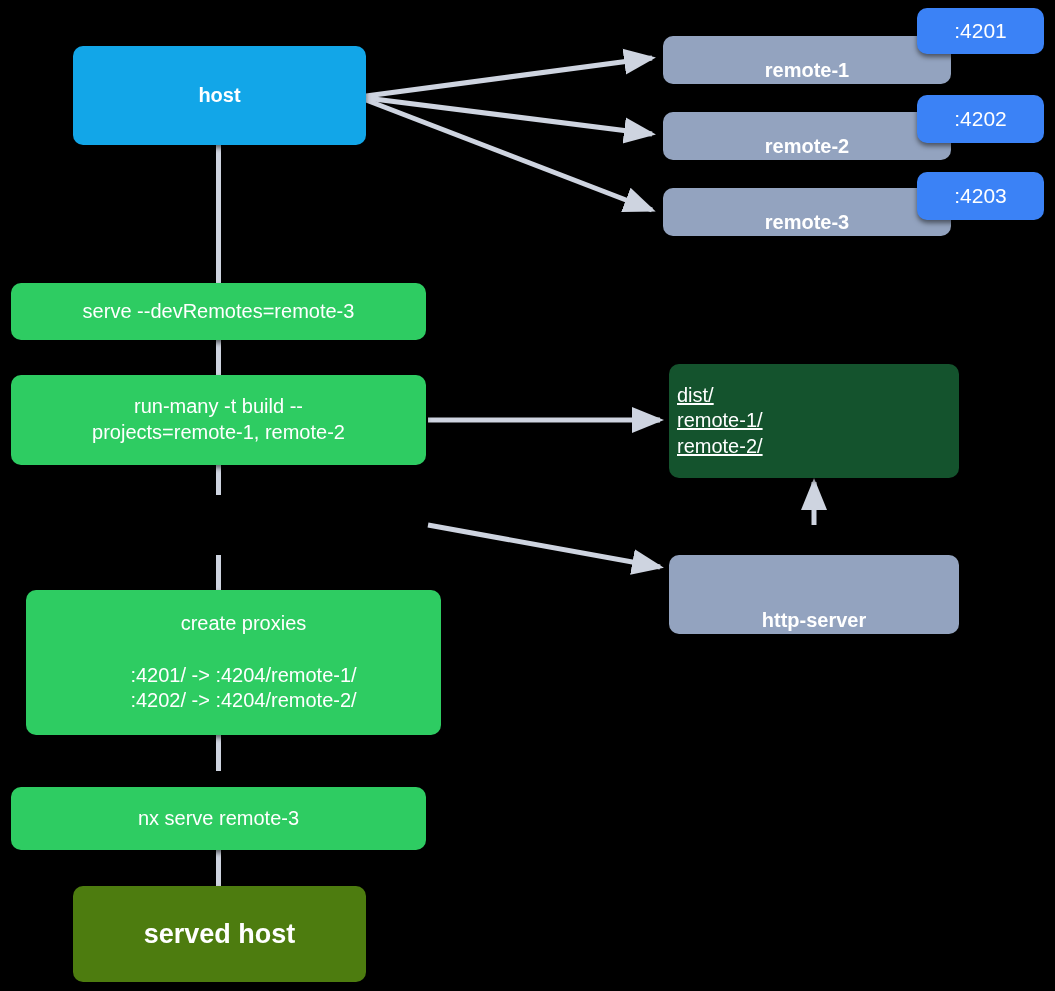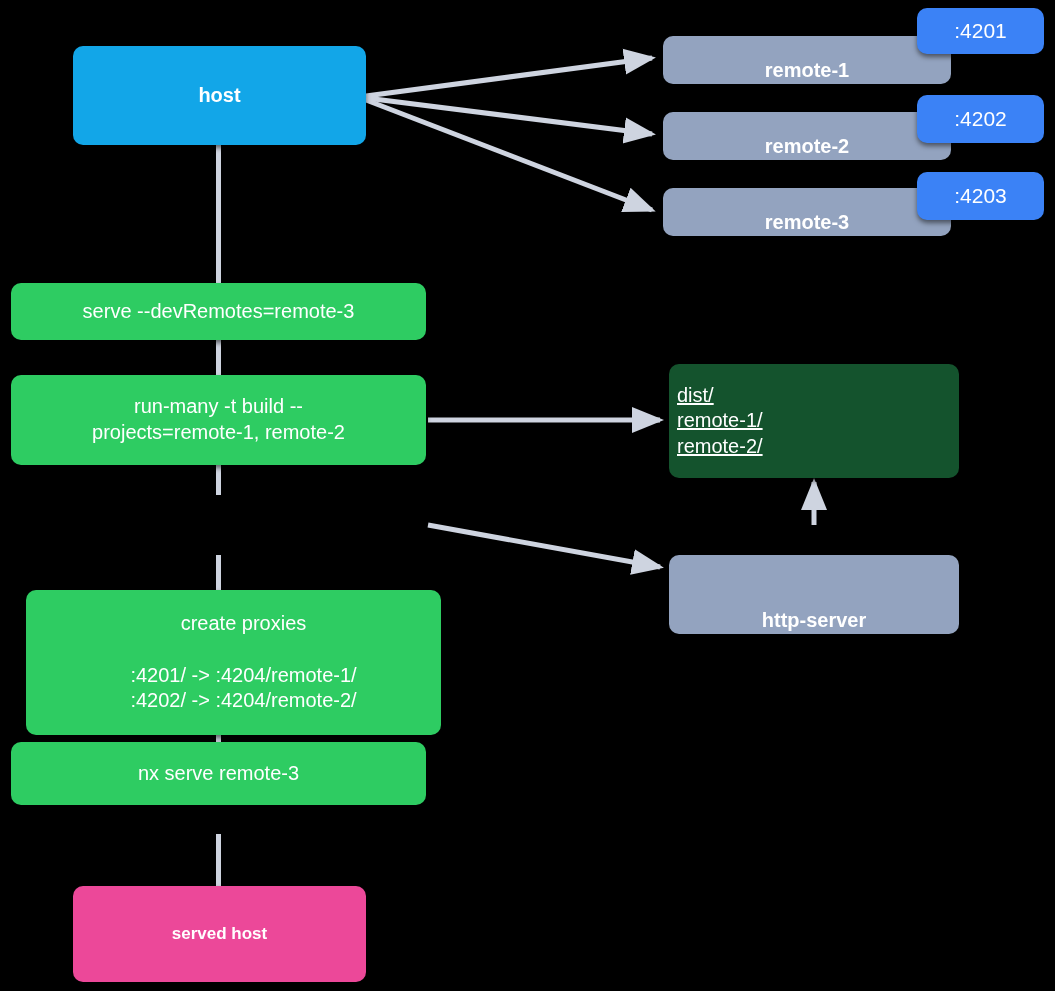--- a/index.html
+++ b/index.html
@@ -29,23 +29,23 @@
     line-height: 1.28;
     box-shadow: 0 3px 5px rgba(0,0,0,0.55);
     z-index: 3;
   }
   .node-host {
     background: #12a6e8;
     font-weight: bold;
     font-size: 20px;
   }
   .node-served {
-    background: #ec4899;
+    background: #4d7c0f;
     font-weight: bold;
-    font-size: 17px;
+    font-size: 27px;
   }
   .node-remote {
     background: #93a3bf;
     font-weight: bold;
     font-size: 20px;
     align-items: flex-end;
   }
   .node-cmd {
     background: #2ecc62;
     font-weight: normal;
@@ -159,21 +159,21 @@
   </div>
 
 
   <div class="node node-cmd" style="left:26px; top:590px; width:415px; height:145px;padding-left:20px;">
     <span>create proxies
 
 :4201/ -&gt; :4204/remote-1/
 :4202/ -&gt; :4204/remote-2/</span>
   </div>
 
-  <div class="node node-cmd" style="left:11px; top:742px; width:415px; height:63px;">
+  <div class="node node-cmd" style="left:11px; top:787px; width:415px; height:63px;">
     <span>nx serve remote-3</span>
   </div>
 
   <div class="node node-served" style="left:73px; top:886px; width:293px; height:96px;">
     <span>served host</span>
   </div>
 
   <div class="node node-asset" style="left:669px; top:364px; width:290px; height:114px;">
     <span>dist/
       remote-1/

